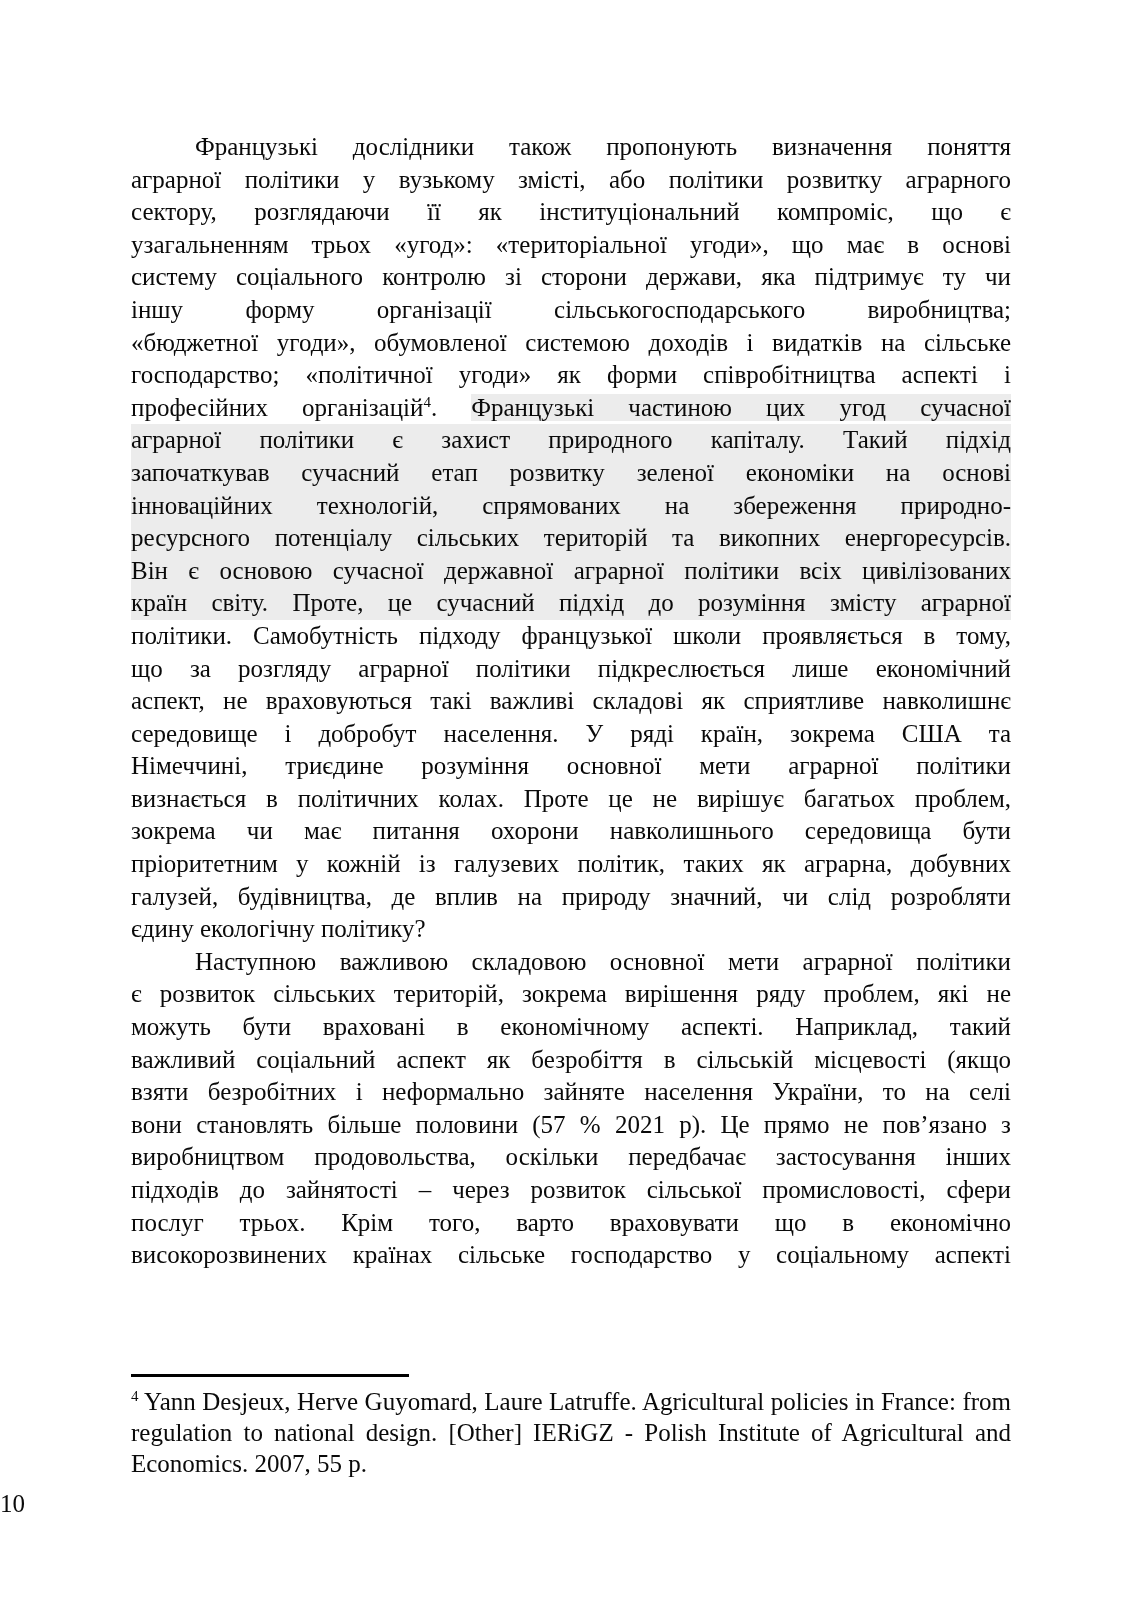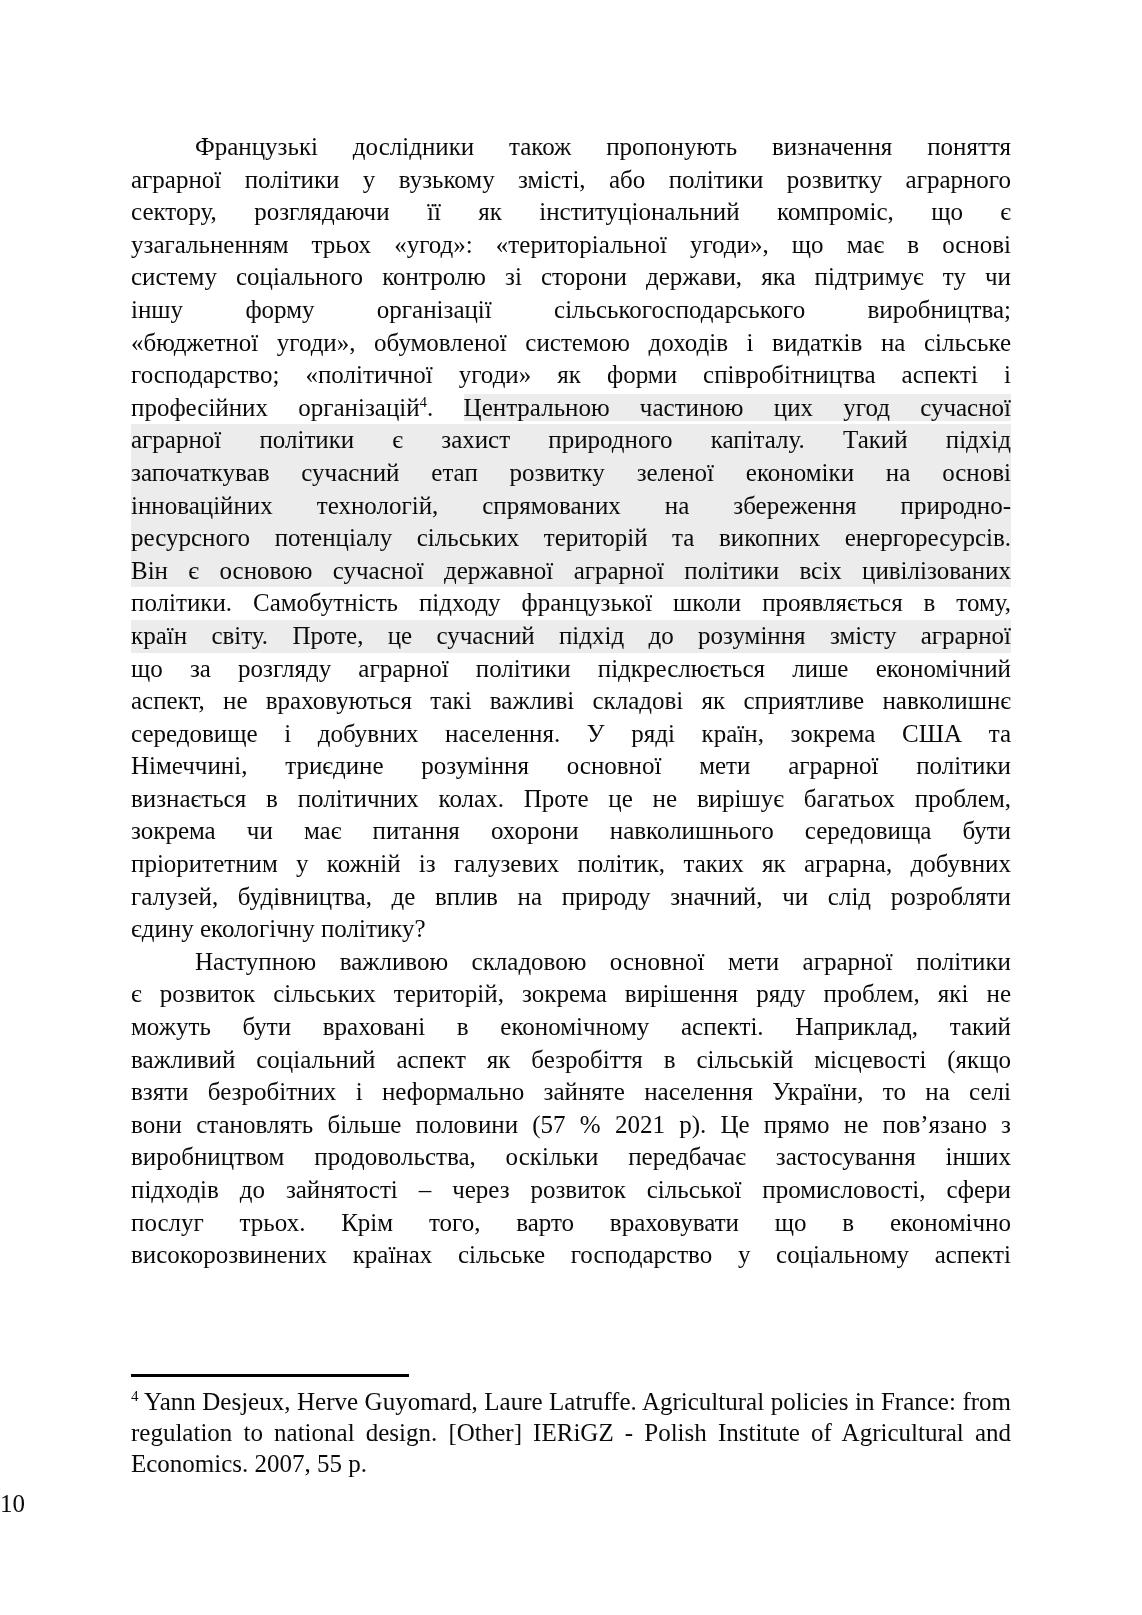--- a/index.html
+++ b/index.html
@@ -84,31 +84,31 @@
   <div class="body-text" id="body-text">
       <div>
         <div class="line justify indent"><span>Французькі дослідники також пропонують визначення поняття</span></div>
         <div class="line justify"><span>аграрної політики у вузькому змісті, або політики розвитку аграрного</span></div>
         <div class="line justify"><span>сектору, розглядаючи її як інституціональний компроміс, що є</span></div>
         <div class="line justify"><span>узагальненням трьох «угод»: «територіальної угоди», що має в основі</span></div>
         <div class="line justify"><span>систему соціального контролю зі сторони держави, яка підтримує ту чи</span></div>
         <div class="line justify"><span>іншу форму організації сільськогосподарського виробництва;</span></div>
         <div class="line justify"><span>«бюджетної угоди», обумовленої системою доходів і видатків на сільське</span></div>
         <div class="line justify"><span>господарство; «політичної угоди» як форми співробітництва аспекті і</span></div>
-        <div class="line justify"><span>професійних організацій</span><span class="sup">4</span><span>. </span><span class="seg-hl">Центральною частиною цих угод сучасної</span></div>
+        <div class="line justify"><span>професійних організацій</span><span class="sup">4</span><span>. </span><span class="seg-hl">Французькі частиною цих угод сучасної</span></div>
         <div class="line justify hl"><span>аграрної політики є захист природного капіталу. Такий підхід</span></div>
         <div class="line justify hl"><span>започаткував сучасний етап розвитку зеленої економіки на основі</span></div>
         <div class="line justify hl"><span>інноваційних технологій, спрямованих на збереження природно-</span></div>
         <div class="line justify hl"><span>ресурсного потенціалу сільських територій та викопних енергоресурсів.</span></div>
         <div class="line justify hl"><span>Він є основою сучасної державної аграрної політики всіх цивілізованих</span></div>
+        <div class="line justify hl"><span>країн світу. Проте, це сучасний підхід до розуміння змісту аграрної</span></div>
         <div class="line justify"><span>політики. Самобутність підходу французької школи проявляється в тому,</span></div>
-        <div class="line justify hl"><span>країн світу. Проте, це сучасний підхід до розуміння змісту аграрної</span></div>
         <div class="line justify"><span>що за розгляду аграрної політики підкреслюється лише економічний</span></div>
         <div class="line justify"><span>аспект, не враховуються такі важливі складові як сприятливе навколишнє</span></div>
-        <div class="line justify"><span>середовище і добувних населення. У ряді країн, зокрема США та</span></div>
+        <div class="line justify"><span>середовище і добробут населення. У ряді країн, зокрема США та</span></div>
         <div class="line justify"><span>Німеччині, триєдине розуміння основної мети аграрної політики</span></div>
         <div class="line justify"><span>визнається в політичних колах. Проте це не вирішує багатьох проблем,</span></div>
         <div class="line justify"><span>зокрема чи має питання охорони навколишнього середовища бути</span></div>
         <div class="line justify"><span>пріоритетним у кожній із галузевих політик, таких як аграрна, добувних</span></div>
         <div class="line justify"><span>галузей, будівництва, де вплив на природу значний, чи слід розробляти</span></div>
         <div class="line"><span>єдину екологічну політику?</span></div>
       </div>
       <div>
         <div class="line justify indent"><span>Наступною важливою складовою основної мети аграрної політики</span></div>
         <div class="line justify"><span>є розвиток сільських територій, зокрема вирішення ряду проблем, які не</span></div>

